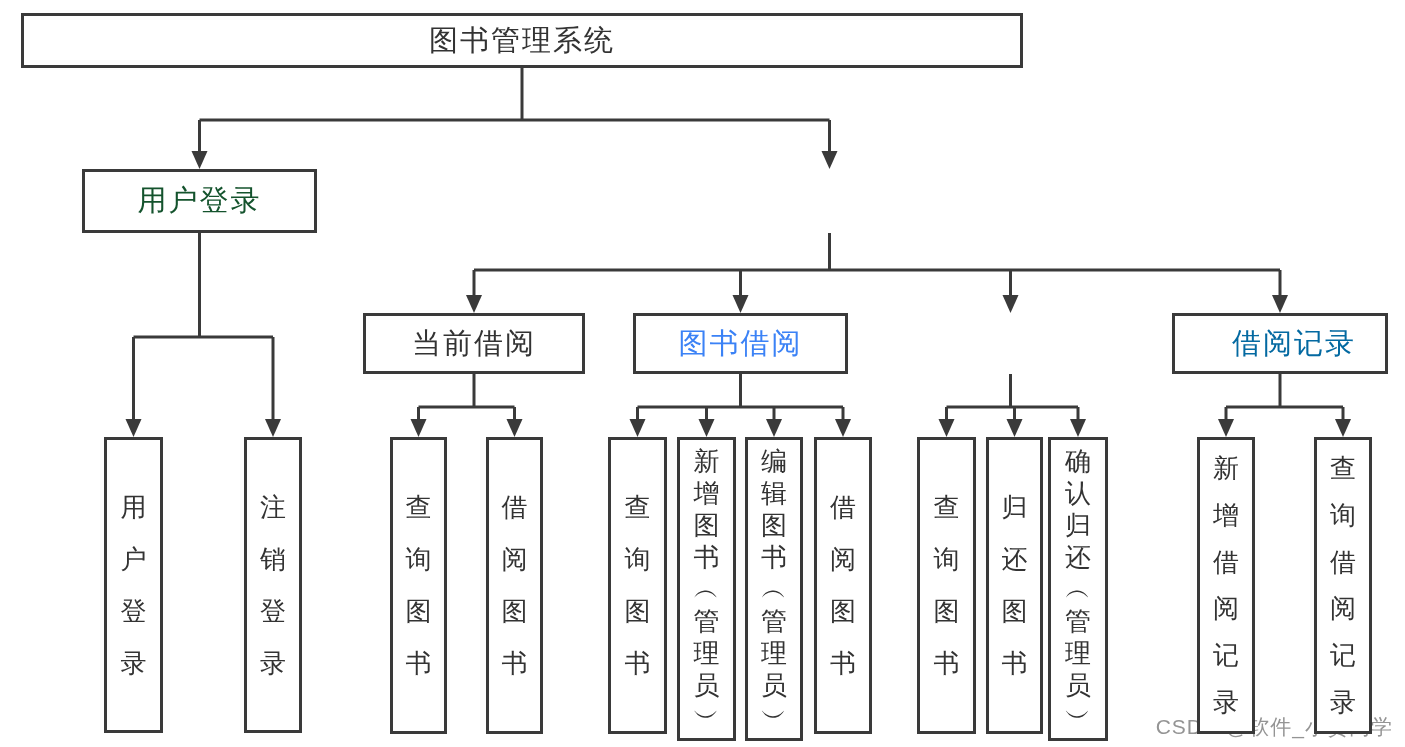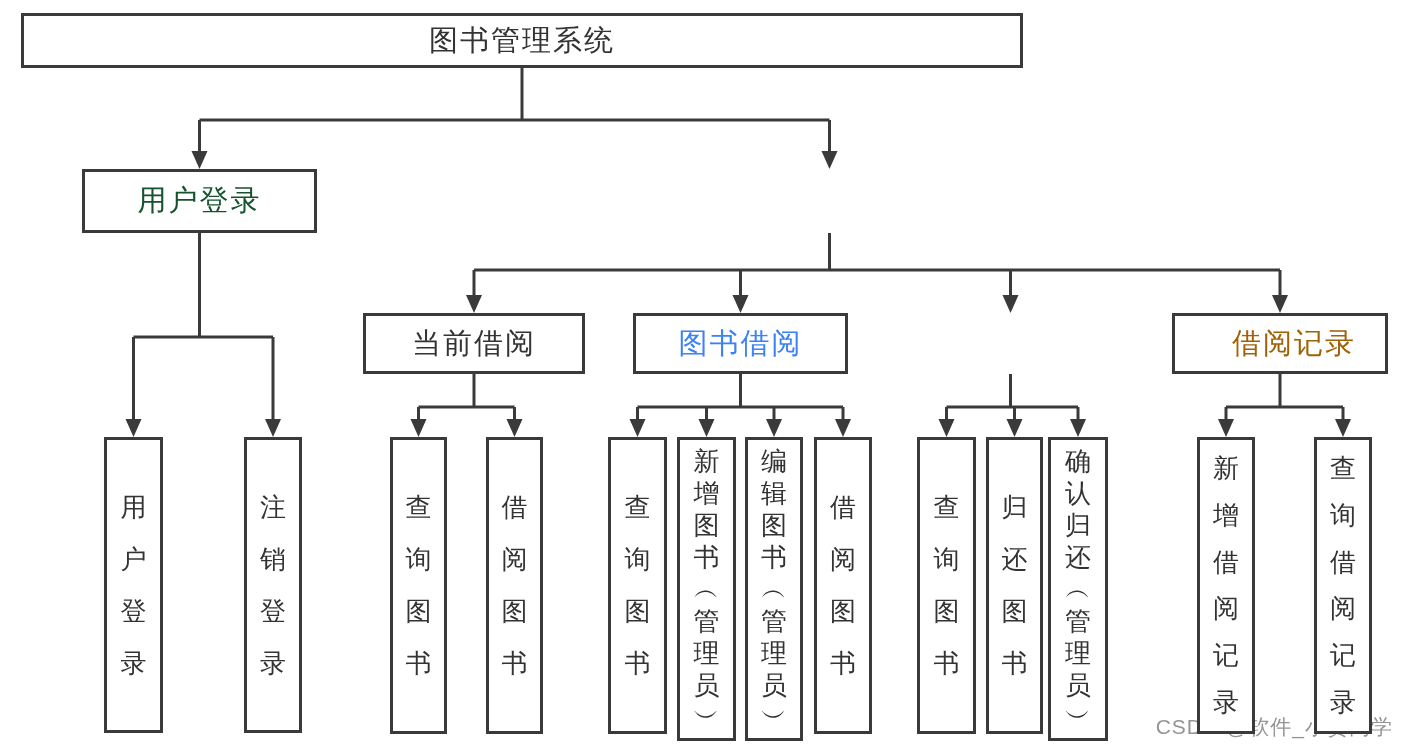--- a/index.html
+++ b/index.html
@@ -128,21 +128,21 @@
     <div class="node" style="left: 82px; top: 169px; width: 235px; height: 64px; border-color: rgb(58, 58, 58);">
       <span class="hlabel" style="color: #14532d;">用户登录</span>
     </div>
     <div class="node" style="left: 363px; top: 313px; width: 222px; height: 61px; border-color: rgb(58, 58, 58);">
       <span class="hlabel" style="color: rgb(51, 51, 51);">当前借阅</span>
     </div>
     <div class="node" style="left: 633px; top: 313px; width: 215px; height: 61px; border-color: rgb(58, 58, 58);">
       <span class="hlabel" style="color: #3b82f6;">图书借阅</span>
     </div>
     <div class="node" style="left: 1172px; top: 313px; width: 216px; height: 61px; border-color: rgb(58, 58, 58);">
-      <span class="hlabel" style="color: #a16207; margin-left: 28px;">借阅记录</span>
+      <span class="hlabel" style="color: #0369a1; margin-left: 28px;">借阅记录</span>
     </div>
     <div class="node" style="left: 104px; top: 437px; width: 59px; height: 296px; border-color: rgb(58, 58, 58);">
       <div class="vlabel">
         <span class="vchar" style="height: 52px; color: rgb(51, 51, 51);">用</span>
         <span class="vchar" style="height: 52px; color: rgb(51, 51, 51);">户</span>
         <span class="vchar" style="height: 52px; color: rgb(51, 51, 51);">登</span>
         <span class="vchar" style="height: 52px; color: rgb(51, 51, 51);">录</span>
       </div>
     </div>
     <div class="node" style="left: 244px; top: 437px; width: 58px; height: 296px; border-color: rgb(58, 58, 58);">

